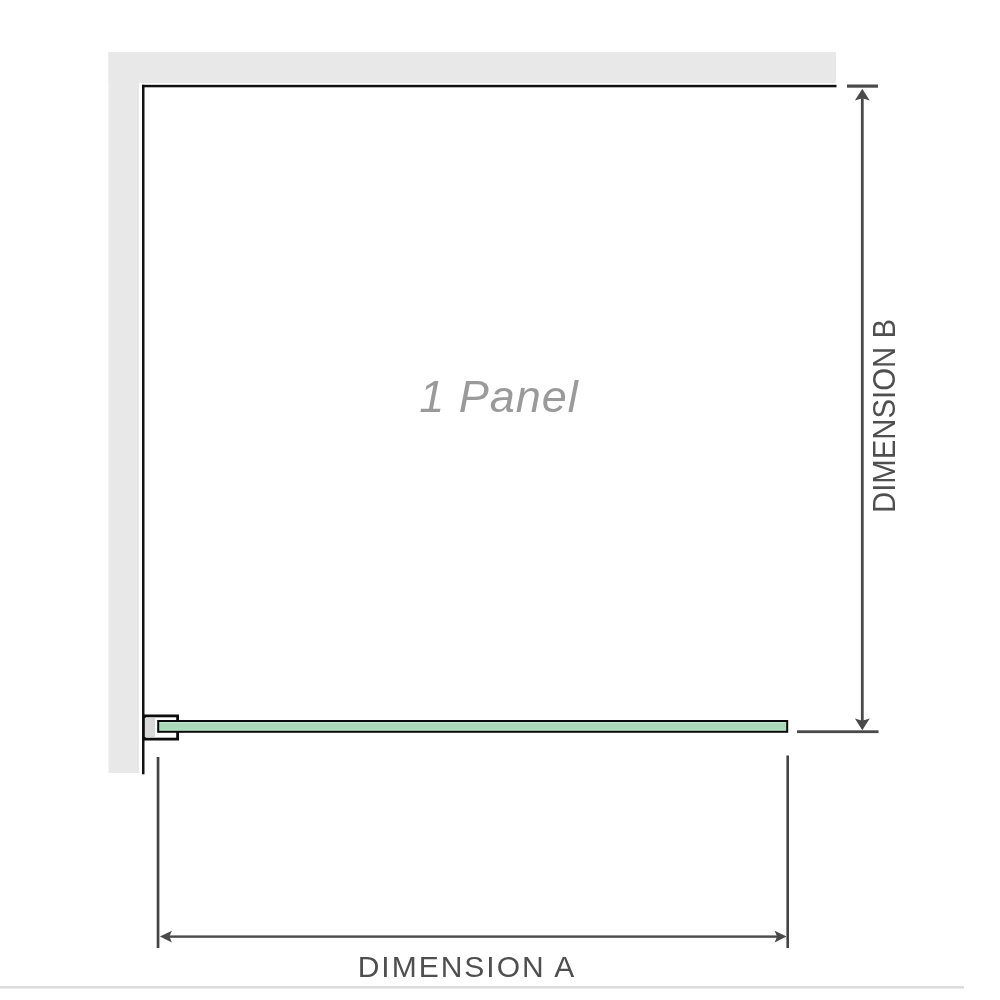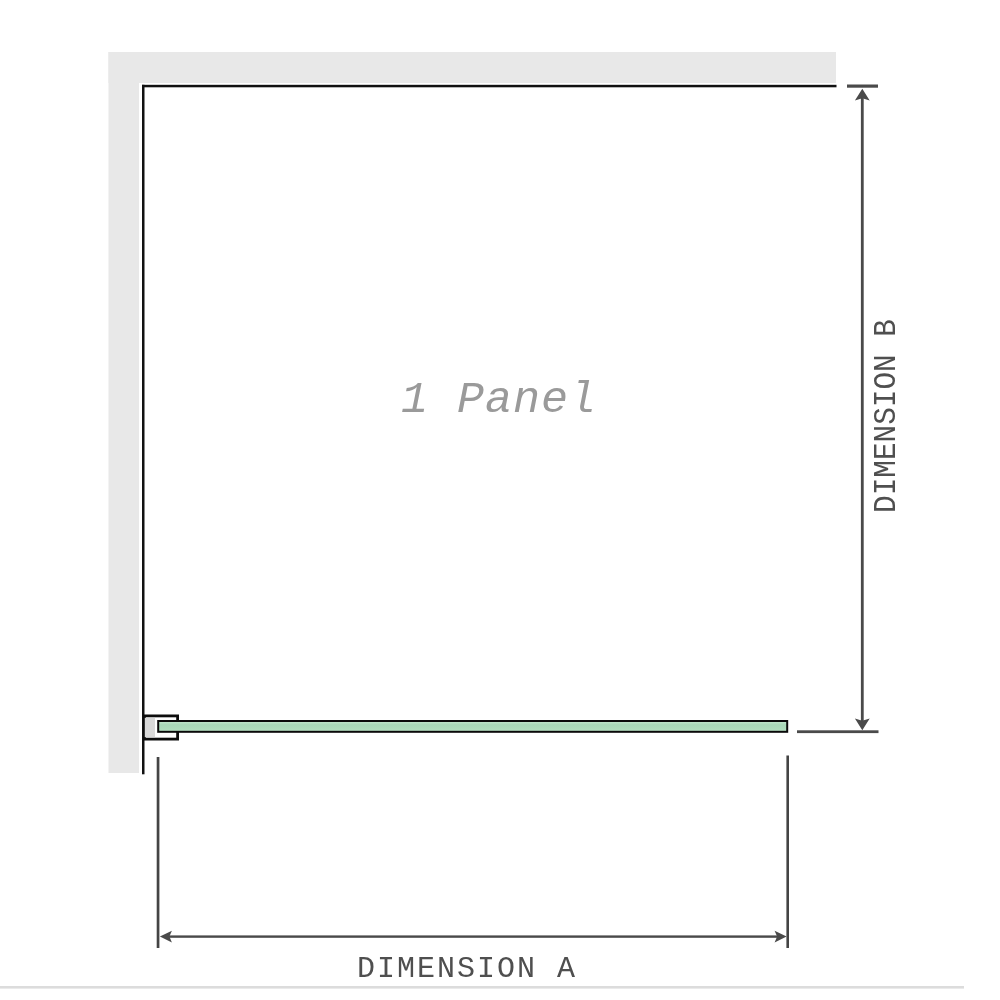--- a/index.html
+++ b/index.html
@@ -1,17 +1,17 @@
 <!DOCTYPE html>
 <html><head>
 <meta charset="utf-8">
 <style>
   html,body{margin:0;padding:0;background:#ffffff;}
   .wrap{position:relative;width:964px;height:1000px;background:#ffffff;overflow:hidden;
-        font-family:Liberation Mono, monospace;}
+        font-family:Liberation Sans, sans-serif;}
   svg{position:absolute;left:0;top:0;}
 </style>
 </head>
 <body>
 <div class="wrap">
 <svg width="1000" height="1000" viewBox="0 0 1000 1000">
   <defs>
     <linearGradient id="glassg" x1="0" y1="0" x2="0" y2="1">
       <stop offset="0" stop-color="#c6e8d0"></stop>
       <stop offset="0.35" stop-color="#a8d8b8"></stop>

